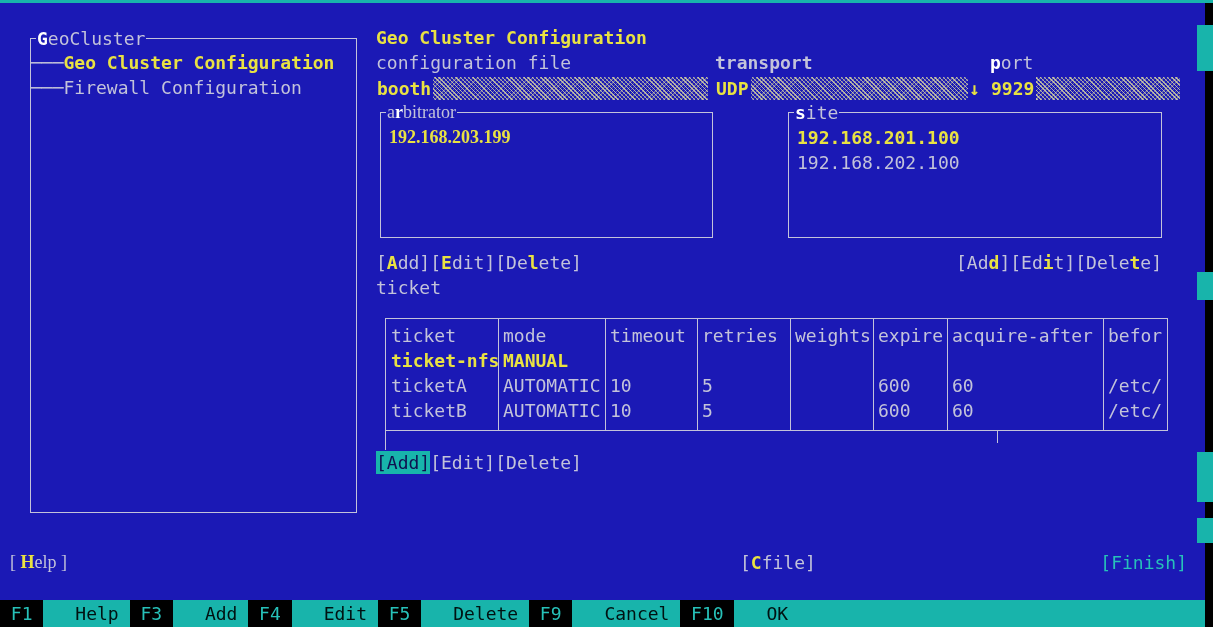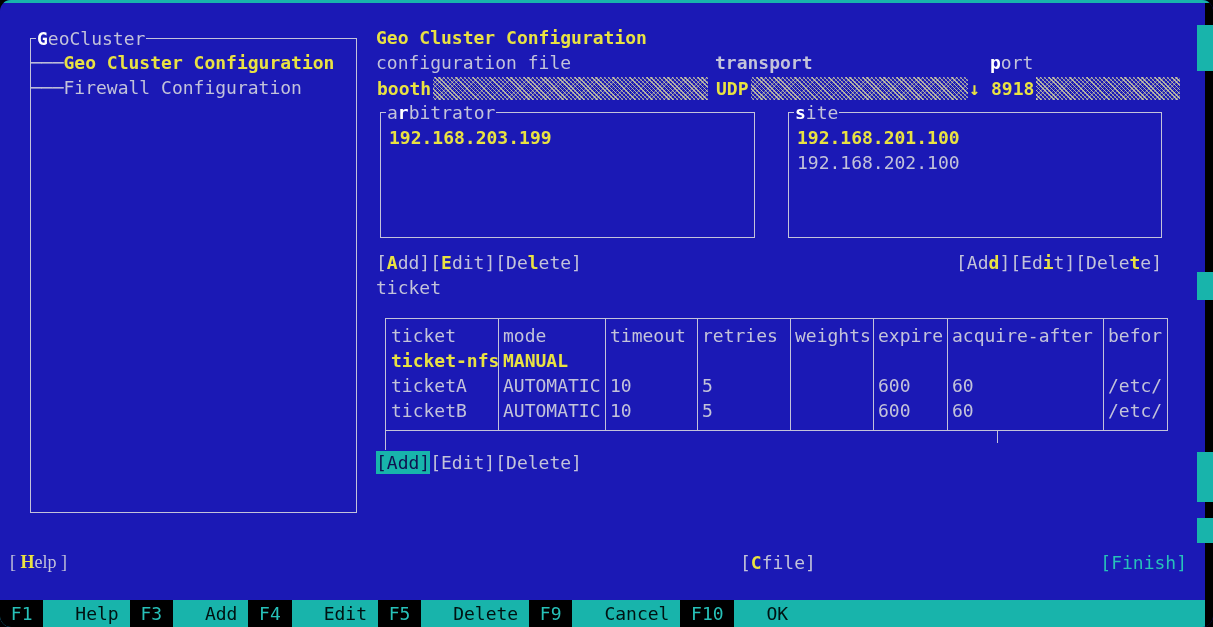--- a/index.html
+++ b/index.html
@@ -9,21 +9,21 @@
     --teal:#18b4ab;
     --tealtxt:#27c1b9;
     --focusfg:#0f1050;
     --border:#c3c3da;
   }
   *{box-sizing:border-box;}
   body{margin:0;background:#000;}
   .screen{
     position:relative;width:1213px;height:627px;background:var(--bg);
     font-family:"DejaVu Sans Mono",monospace;font-size:18px;line-height:25px;
-    color:var(--fg);overflow:hidden;border-radius:11px;
+    color:var(--fg);overflow:hidden;
   }
   .abs{position:absolute;}
   .hy{color:var(--yel);font-weight:bold;}
   .hw{color:#fff;font-weight:bold;}
   .by{color:var(--yel);font-weight:bold;}
   .cy{color:var(--tealtxt);}
   .focus{background:var(--teal);color:var(--focusfg);padding:1px 0;}
   .btn{white-space:pre;cursor:default;}
   .title{color:var(--yel);font-weight:bold;white-space:pre;}
   .frame{border:1px solid var(--border);}
@@ -79,24 +79,24 @@
   <div class="abs" style="left:990px;top:50px;white-space:pre;"><span class="hw">p</span><span>ort</span></div>
 
   <div class="abs hatch" style="left:376px;top:77px;width:332px;">
     <span class="val">booth</span>
   </div>
   <div class="abs hatch" style="left:715px;top:77px;width:267px;">
     <span class="val">UDP</span>
     <span class="val">↓</span>
   </div>
   <div class="abs hatch" style="left:990px;top:77px;width:190px;">
-    <span class="val">8918</span>
+    <span class="val">9929</span>
   </div>
 
-  <div class="abs frame" style="left:380px;top:112px;width:375px;height:126px;">
+  <div class="abs frame" style="left:380px;top:112px;width:333px;height:126px;font-family:Liberation Serif, serif;">
     <span class="legend"><span>a</span><span class="hw">r</span><span>bitrator</span></span>
     <div class="listbox">
         <div class="by">192.168.203.199</div>
       </div>
   </div>
 
   <div class="abs frame" style="left:788px;top:112px;width:374px;height:126px;">
     <span class="legend"><span class="hw">s</span><span>ite</span></span>
     <div class="listbox">
         <div class="by">192.168.201.100</div>

